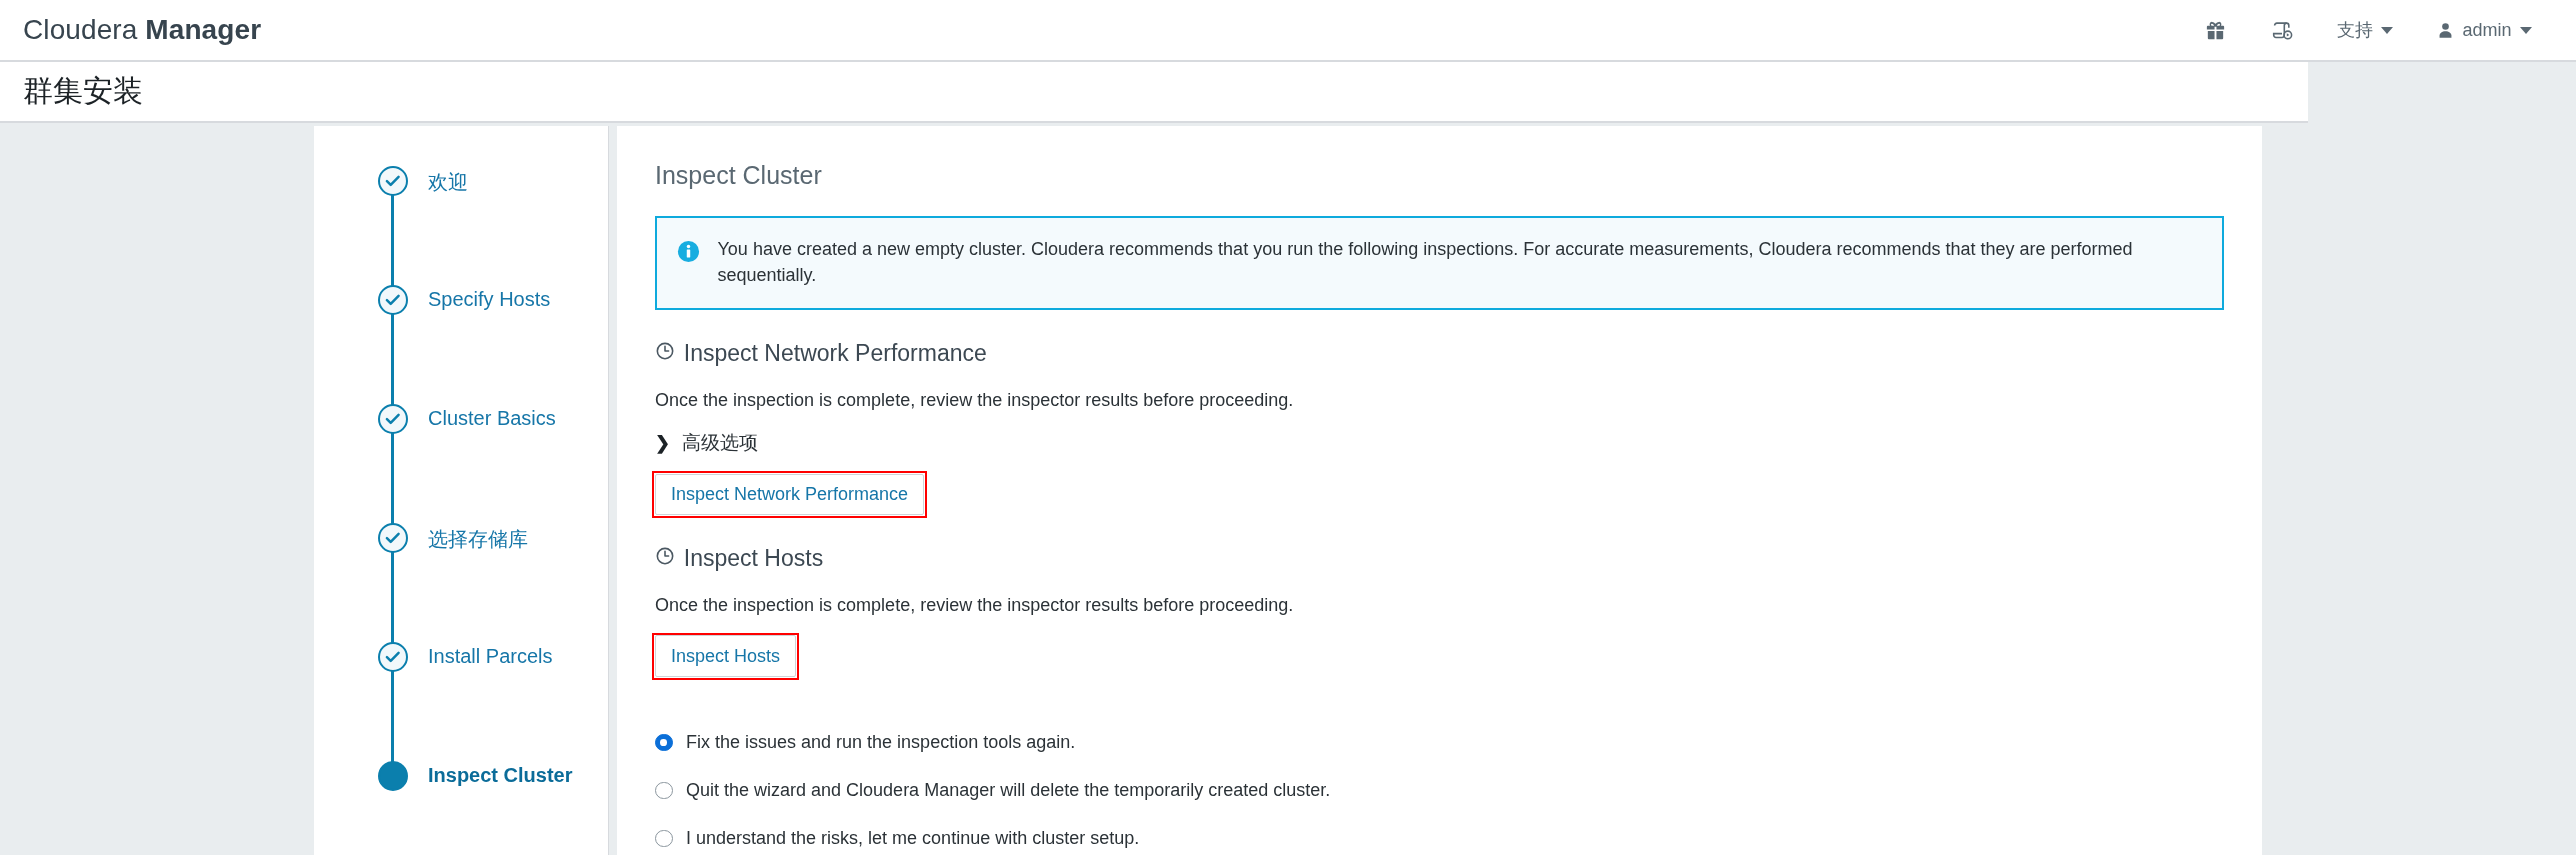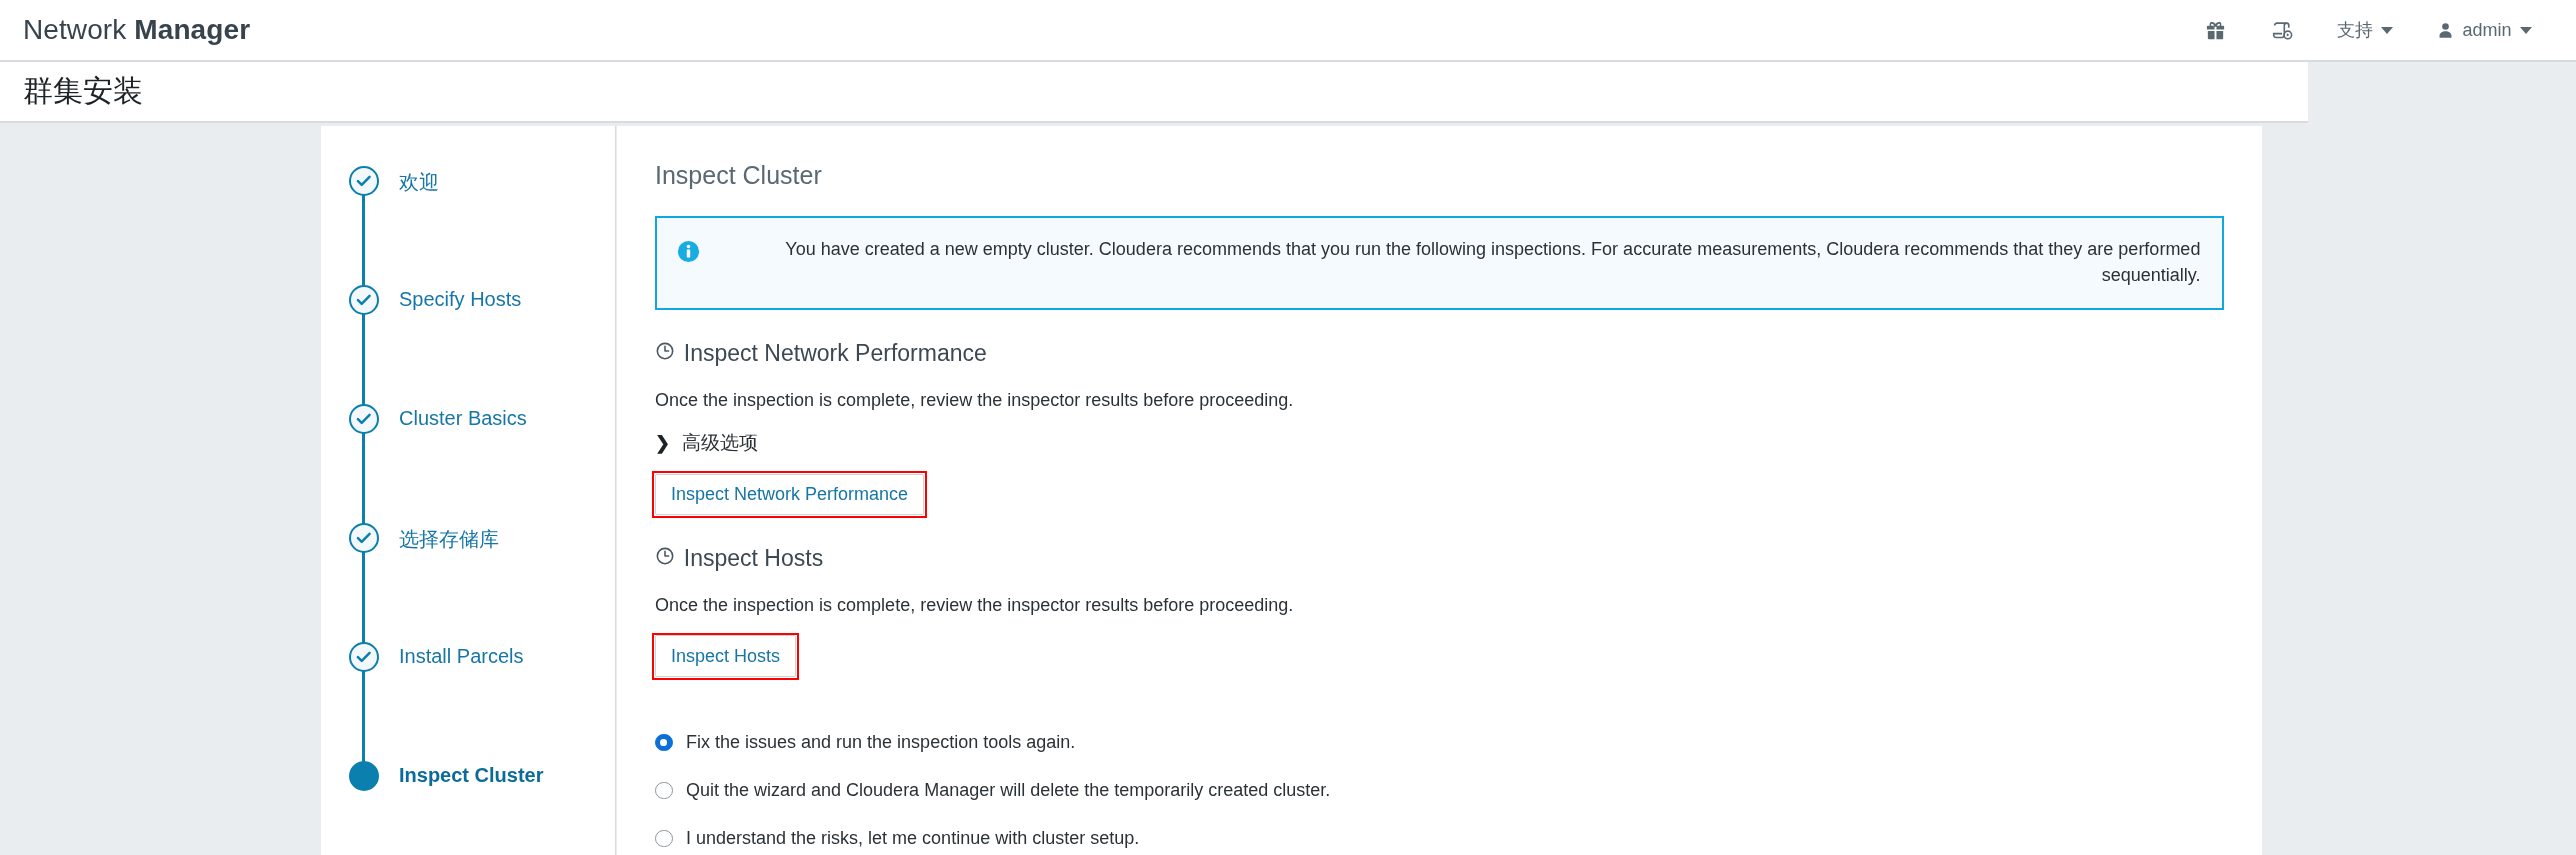--- a/index.html
+++ b/index.html
@@ -81,25 +81,26 @@
     position: absolute;
     top: 126px; left: 0;
     width: 2576px;
     height: 730px;
     background: #e9edef;
   }
 
   
   .sidebar {
     position: absolute;
-    top: 0; left: 321px;
+    top: 0; left: 314px;
     width: 295px;
     height: 730px;
     background: #ffffff;
     border-right: 1.3px solid #d7dade;
+    padding-left: 36px;
   }
   .steps {
     position: relative;
     padding-top: 28px;
   }
   .step {
     position: relative;
     height: 119px;
   }
   .step:last-child { height: 61px; }
@@ -169,21 +170,20 @@
     align-items: flex-start;
     gap: 17.5px;
     margin-bottom: 30px;
   }
   .alert-info .info-ico { flex: 0 0 auto; margin-top: 2.7px; }
   .alert-text {
     font-size: 18px;
     line-height: 1.42;
     color: #2b3237;
     max-width: 1485px;
-    text-align: right;
   }
 
   
   .section-head {
     display: flex;
     align-items: center;
     gap: 8.8px;
     font-size: 23px;
     color: #3c4852;
     font-weight: 400;
@@ -271,21 +271,21 @@
     font-size: 18px;
     color: #2b3237;
     white-space: nowrap;
   }
 </style>
 </head>
 <body>
 
 <div class="navbar">
   <div class="brand">
-    <span>Network </span><b>Manager</b>
+    <span>Cloudera </span><b>Manager</b>
   </div>
 
   <div class="nav-right">
 
     <div class="nav-item">
       <span>
         <svg width="23" height="23" viewBox="0 0 24 24" fill="#5a6872">
           <path d="M20 7h-2.2a3 3 0 0 0-.3-3.3A2.7 2.7 0 0 0 15.4 3c-1.3 0-2.4.8-3.4 2-1-1.2-2.1-2-3.4-2a2.7 2.7 0 0 0-2.1.7A3 3 0 0 0 6.2 7H4a1 1 0 0 0-1 1v3h8V8h2v3h8V8a1 1 0 0 0-1-1zm-9.4 0H8.3c-.6 0-1-.4-1-1s.4-1 1-1c.9 0 1.7.9 2.3 2zm5.1 0h-2.3c.6-1.1 1.4-2 2.3-2 .6 0 1 .4 1 1s-.4 1-1 1z"></path>
           <path d="M4 12.5V20a1 1 0 0 0 1 1h6v-8.5H4zM13 21h6a1 1 0 0 0 1-1v-7.5h-7V21z"></path>
         </svg>

